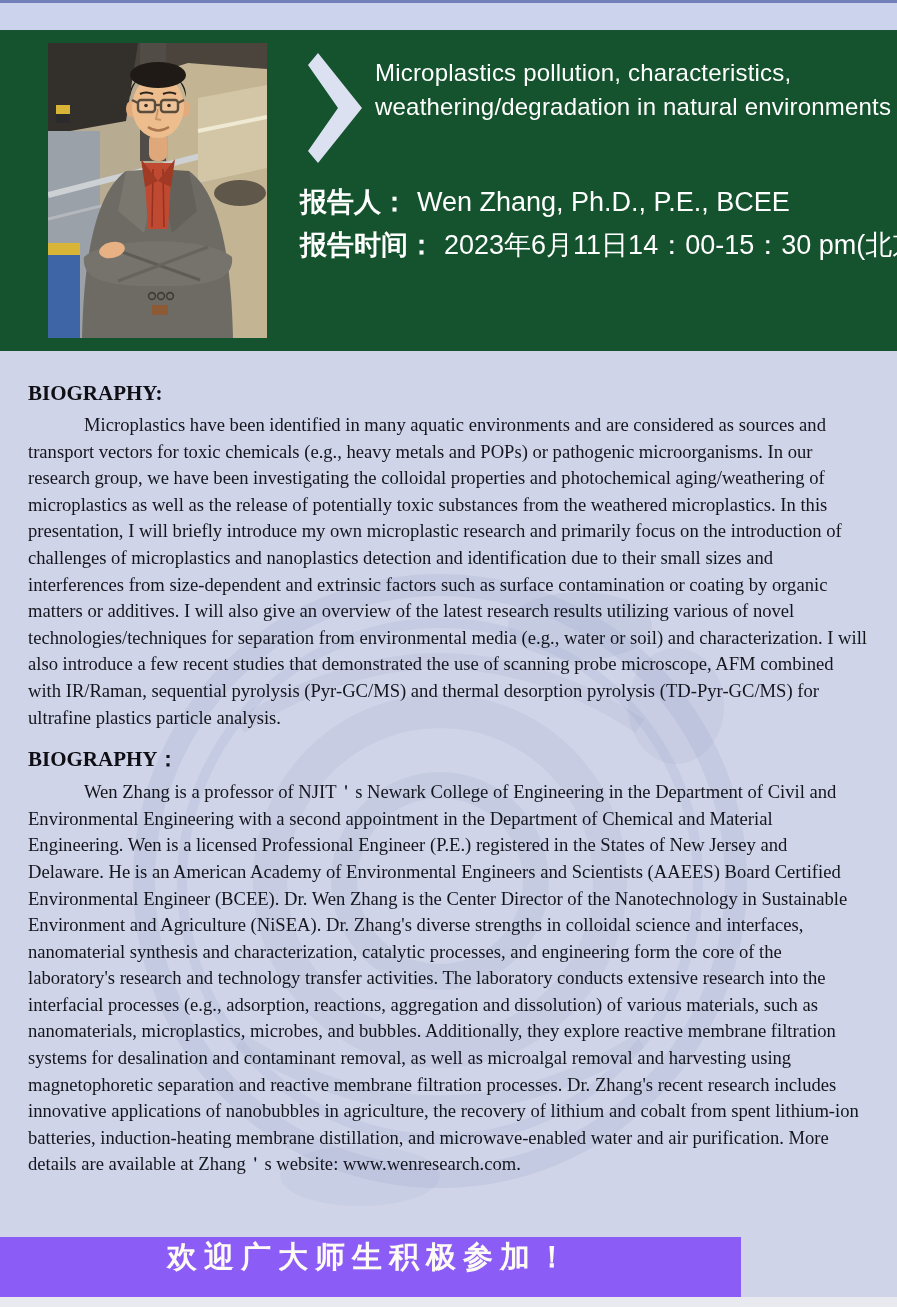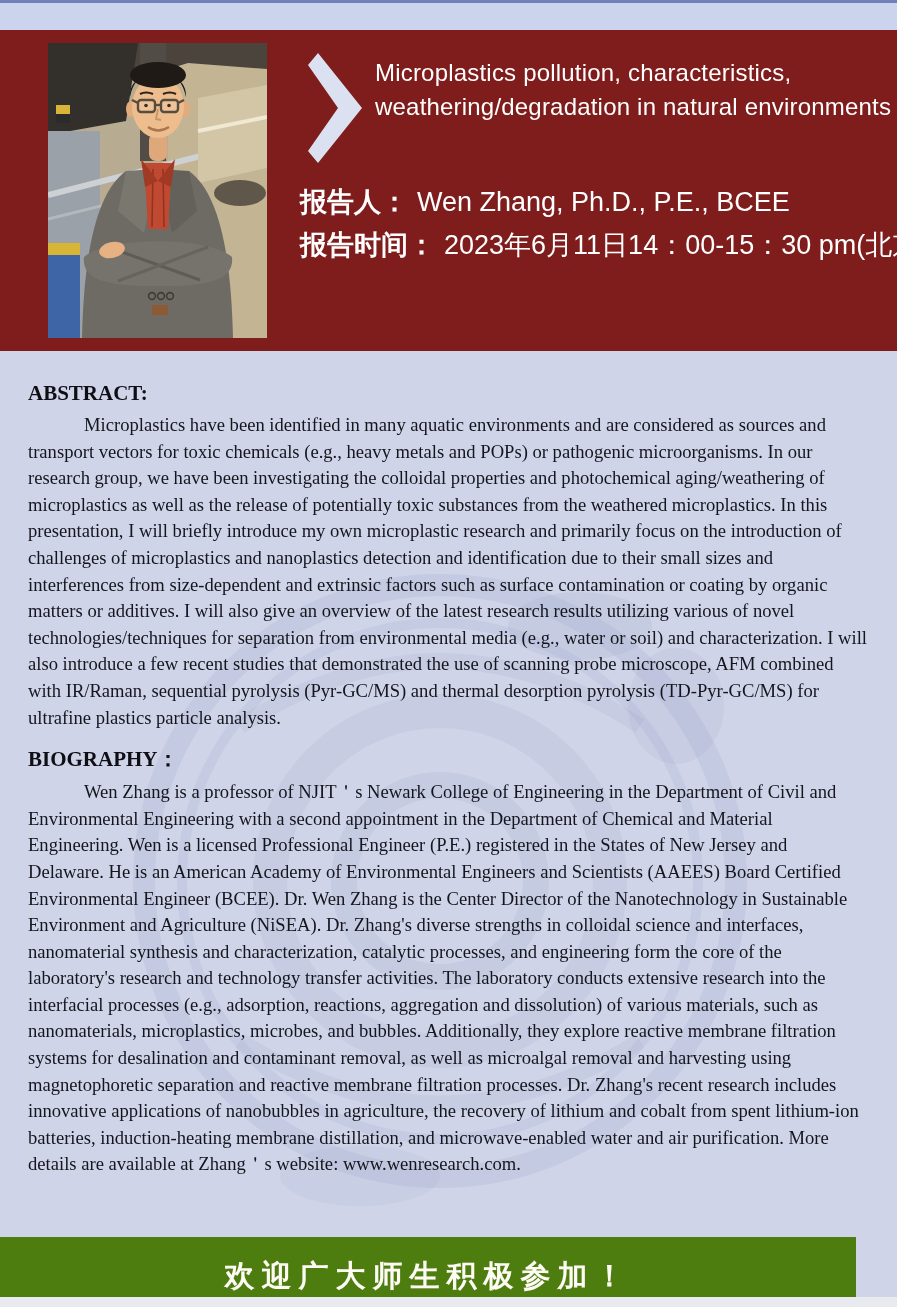--- a/index.html
+++ b/index.html
@@ -3,21 +3,21 @@
 <meta charset="utf-8">
 <style>
   html,body { margin:0; padding:0; background:#e9eaf0; }
   .poster {
     position:relative; width:897px; height:1307px; overflow:hidden;
     background:#cfd4e8; font-family:"Liberation Sans", sans-serif;
   }
   .topline   { position:absolute; top:0; left:0; width:897px; height:3px; background:#7280ba; }
   .topstrip  { position:absolute; top:3px; left:0; width:897px; height:27px; background:#ccd3ec; }
 
-  .header { position:absolute; top:30px; left:0; width:897px; height:321px; background:#7f1d1d; }
+  .header { position:absolute; top:30px; left:0; width:897px; height:321px; background:#14532d; }
   .photo  { position:absolute; left:48px; top:13px; width:219px; height:295px; }
   .photo svg { display:block; width:100%; height:100%; }
   .chevron { position:absolute; left:308px; top:23px; width:54px; height:110px; }
 
   .title {
     position:absolute; left:375px; top:26px; width:520px;
     color:#ffffff; font-size:24px; line-height:34px; letter-spacing:0.2px;
   }
   .meta { position:absolute; left:300px; top:156px; }
   .meta-line { height:43px; color:#ffffff; font-size:27px; line-height:32px; white-space:nowrap; }
@@ -31,22 +31,22 @@
   .watermark { position:absolute; left:110px; top:185px; width:660px; height:690px; pointer-events:none; }
   .text-wrap { position:relative; z-index:1; padding:30px 30px 0 28px; }
   .section-heading { margin:0 0 6px 0; font-size:21px; font-weight:bold; color:#0e0e14; }
   .section-heading.bio { }
   .para {
     margin:2px 0 14px 0; font-size:18.6px; line-height:26.6px;
     text-indent:56px; text-align:left;
   }
 
   .footer {
-    position:absolute; top:1237px; left:0; width:856px; height:60px; background:#4d7c0f;
-    display:flex; align-items:flex-end; justify-content:center;
+    position:absolute; top:1237px; left:0; width:741px; height:60px; background:#8b5cf6;
+    display:flex; align-items:flex-start; justify-content:center;
   }
   .footer-message {
     color:#fdfbf4; font-size:30px; font-weight:bold; letter-spacing:7px;
   }
   .bottomstrip { position:absolute; top:1297px; left:0; width:897px; height:10px; background:#e9eaf0; }
 </style>
 </head>
 <body>
 
 <div class="poster">
@@ -137,21 +137,21 @@
         <circle cx="330" cy="345" r="96" stroke-width="26" opacity="0.14"></circle>
         <path d="M130,190 Q330,60 530,190" stroke-width="16" opacity="0.13"></path>
         <path d="M130,505 Q330,630 530,505" stroke-width="16" opacity="0.12"></path>
       </g>
       <ellipse cx="470" cy="90" rx="72" ry="34" fill="#8f9ac0" opacity="0.14"></ellipse>
       <ellipse cx="566" cy="170" rx="48" ry="58" fill="#8f9ac0" opacity="0.11"></ellipse>
       <ellipse cx="250" cy="640" rx="80" ry="30" fill="#8f9ac0" opacity="0.10"></ellipse>
     </svg>
 
     <div class="text-wrap">
-      <h2 class="section-heading">ABSTRACT:</h2>
+      <h2 class="section-heading">BIOGRAPHY:</h2>
       <p class="para">Microplastics have been identified in many aquatic environments and are considered as sources and transport vectors for toxic chemicals (e.g., heavy metals and POPs) or pathogenic microorganisms. In our research group, we have been investigating the colloidal properties and photochemical aging/weathering of microplastics as well as the release of potentially toxic substances from the weathered microplastics. In this presentation, I will briefly introduce my own microplastic research and primarily focus on the introduction of challenges of microplastics and nanoplastics detection and identification due to their small sizes and interferences from size-dependent and extrinsic factors such as surface contamination or coating by organic matters or additives. I will also give an overview of the latest research results utilizing various of novel technologies/techniques for separation from environmental media (e.g., water or soil) and characterization. I will also introduce a few recent studies that demonstrated the use of scanning probe microscope, AFM combined with IR/Raman, sequential pyrolysis (Pyr-GC/MS) and thermal desorption pyrolysis (TD-Pyr-GC/MS) for ultrafine plastics particle analysis.</p>
 
       <h2 class="section-heading bio">BIOGRAPHY：</h2>
       <p class="para">Wen Zhang is a professor of NJIT＇s Newark College of Engineering in the Department of Civil and Environmental Engineering with a second appointment in the Department of Chemical and Material Engineering. Wen is a licensed Professional Engineer (P.E.) registered in the States of New Jersey and Delaware. He is an American Academy of Environmental Engineers and Scientists (AAEES) Board Certified Environmental Engineer (BCEE). Dr. Wen Zhang is the Center Director of the Nanotechnology in Sustainable Environment and Agriculture (NiSEA). Dr. Zhang's diverse strengths in colloidal science and interfaces, nanomaterial synthesis and characterization, catalytic processes, and engineering form the core of the laboratory's research and technology transfer activities. The laboratory conducts extensive research into the interfacial processes (e.g., adsorption, reactions, aggregation and dissolution) of various materials, such as nanomaterials, microplastics, microbes, and bubbles. Additionally, they explore reactive membrane filtration systems for desalination and contaminant removal, as well as microalgal removal and harvesting using magnetophoretic separation and reactive membrane filtration processes. Dr. Zhang's recent research includes innovative applications of nanobubbles in agriculture, the recovery of lithium and cobalt from spent lithium-ion batteries, induction-heating membrane distillation, and microwave-enabled water and air purification.  More details are available at Zhang＇s website: www.wenresearch.com.</p>
     </div>
   </div>
 
   <div class="footer">
     <span class="footer-message">欢迎广大师生积极参加！</span>
   </div>

